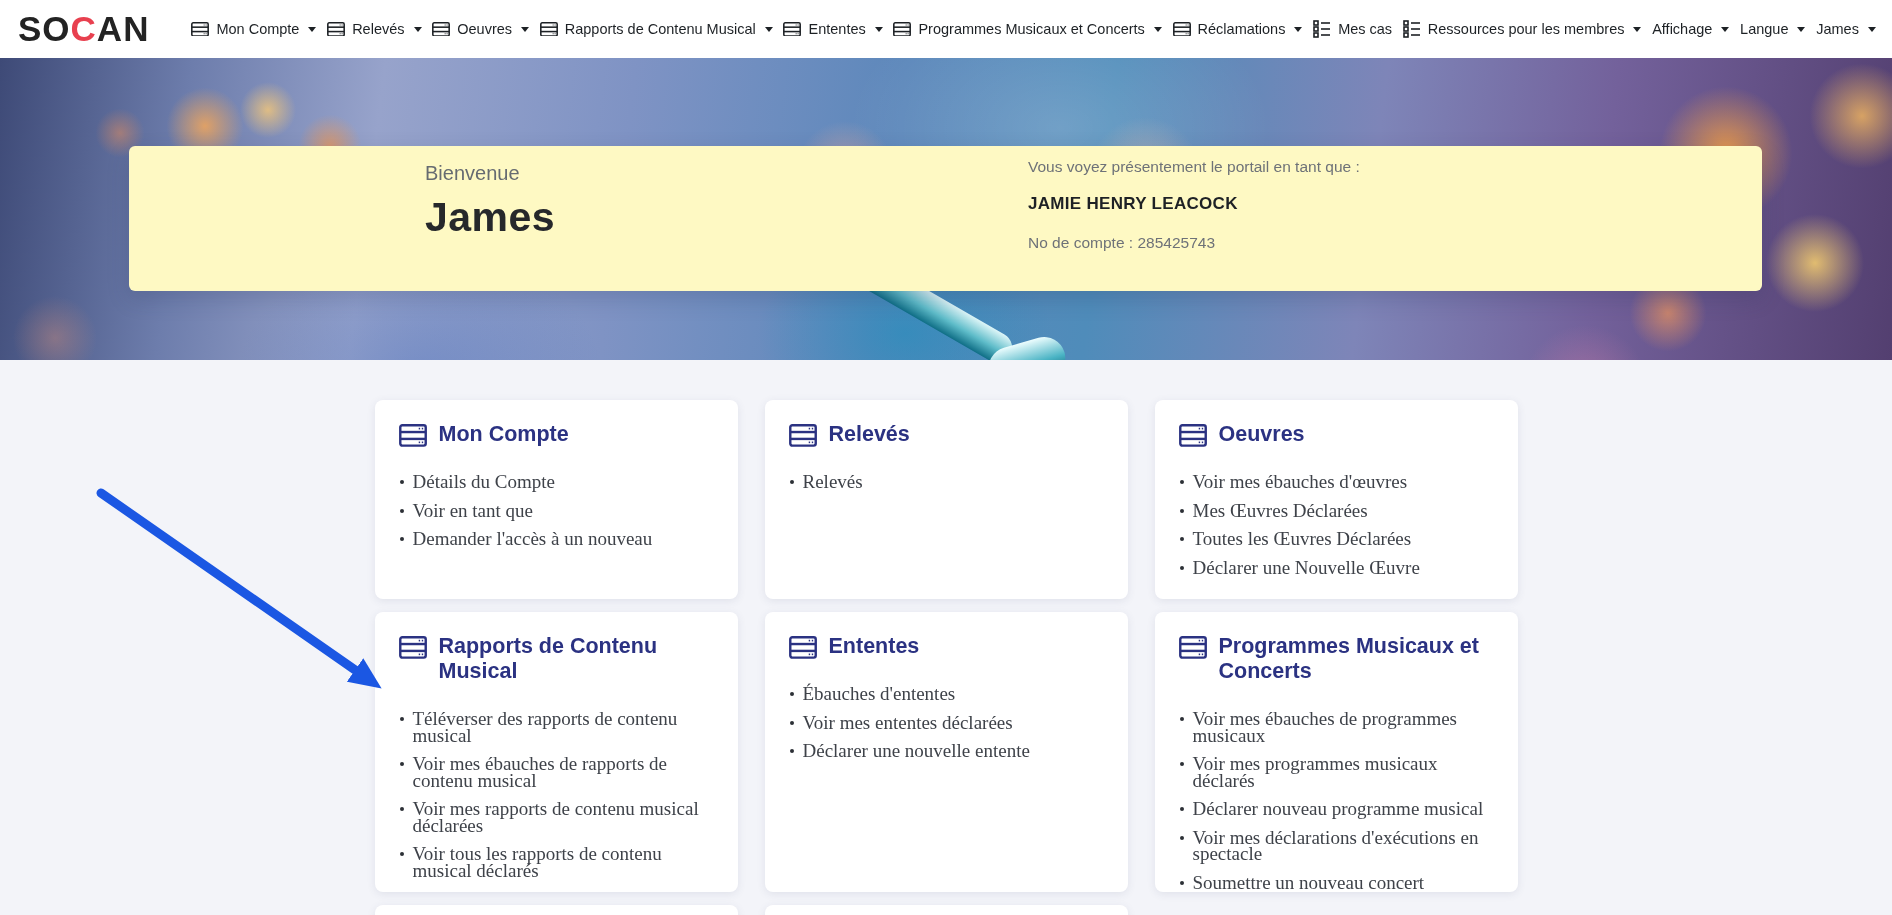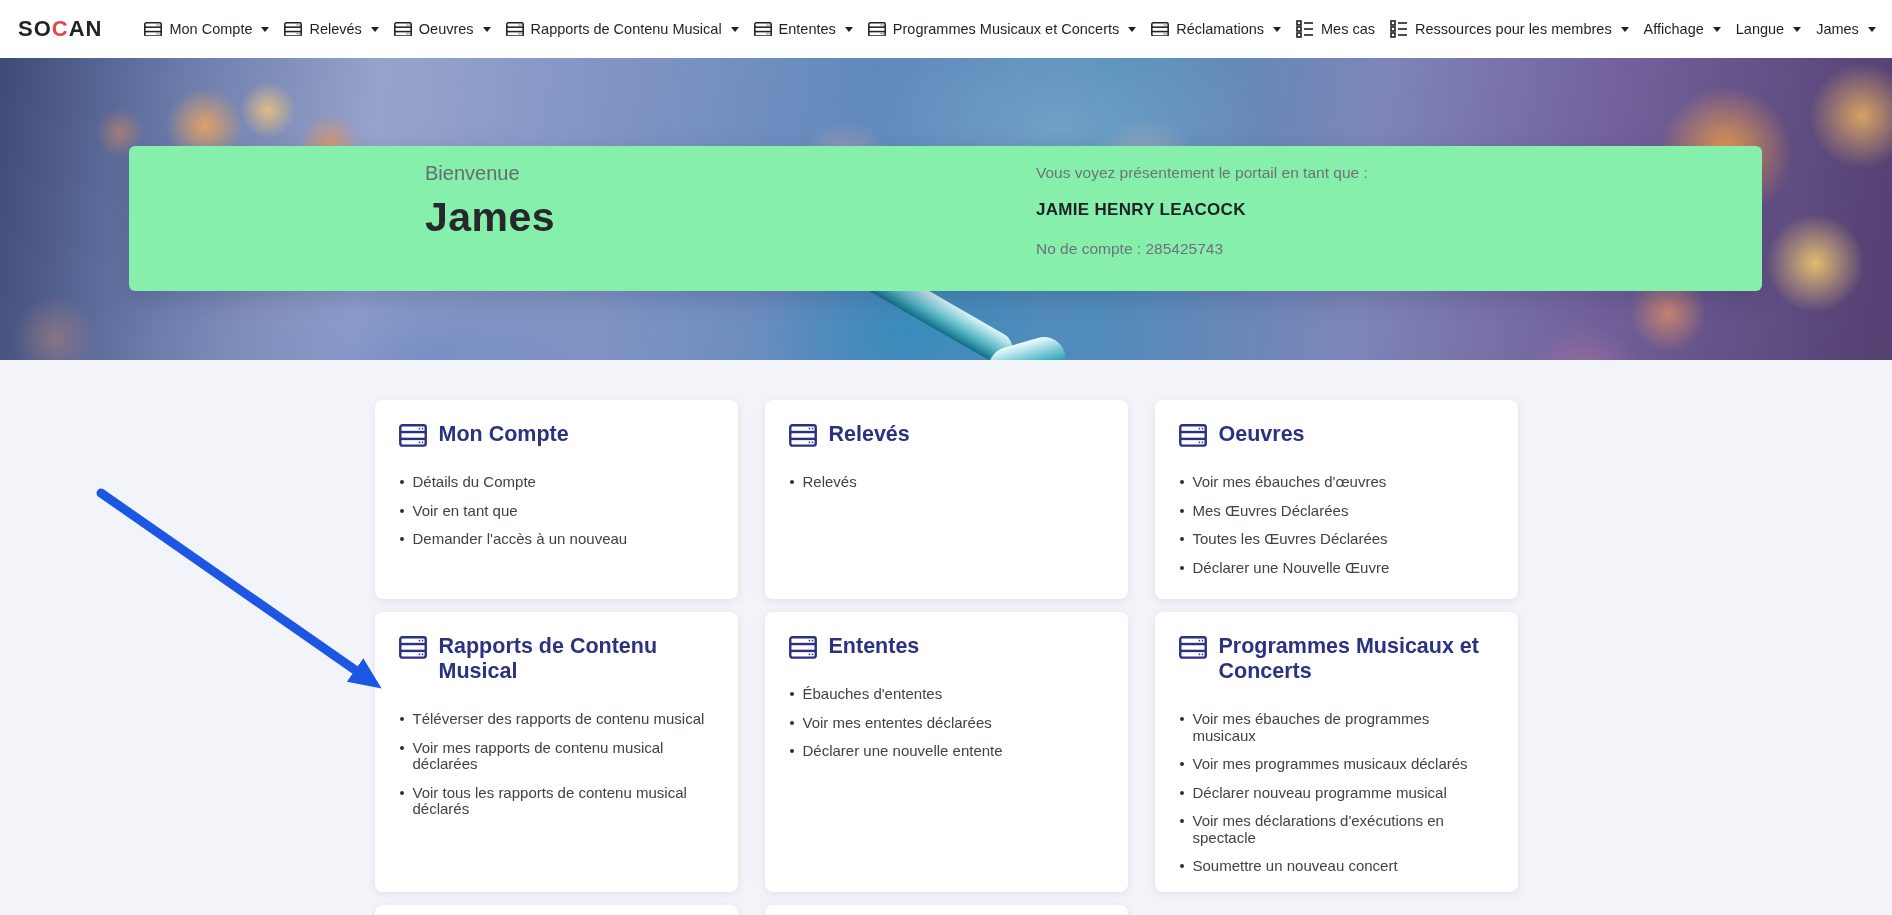--- a/index.html
+++ b/index.html
@@ -3,21 +3,21 @@
 <meta charset="utf-8">
 <style>
   * { margin:0; padding:0; box-sizing:border-box; }
   html,body { background:#e9ebf2; }
   body { font-family:"Liberation Sans","DejaVu Sans",sans-serif; }
   .page { position:relative; width:1892px; height:915px; overflow:hidden; background:#f3f4f9; }
 
   
   .navbar { position:absolute; left:0; top:0; width:1892px; height:58px; background:#ffffff;
             display:flex; align-items:center; padding:0 16px 0 18px; z-index:5; }
-  .logo { font-size:22px; font-weight:700; letter-spacing:1px; color:#232323; cursor:pointer; flex:0 0 auto; }
+  .logo { font-size:35px; font-weight:700; letter-spacing:1px; color:#232323; cursor:pointer; flex:0 0 auto; }
   .logo .logo-accent { color:#e8404f; }
   .nav-items { display:flex; align-items:center; flex:1; justify-content:space-between; margin-left:42px; }
   .nav-item { display:flex; align-items:center; gap:7px; color:#1d2125; font-size:14.5px; cursor:pointer;
               text-decoration:none; white-space:nowrap; }
   .nav-item .nav-icon { display:inline-flex; color:#1d2125; }
   .nav-item .nav-icon svg { display:block; }
   .caret { display:inline-block; width:0; height:0; border-left:4px solid transparent;
            border-right:4px solid transparent; border-top:5px solid #1d2125; margin-left:2px; }
 
   
@@ -43,43 +43,43 @@
   }
   .mic-head { position:absolute; left:908px; top:112px; width:92px; height:92px; border-radius:50%;
     background:radial-gradient(circle at 50% 22%, #e7f7f8 0%, #a8d8de 20%, #2e7083 48%, #113f4e 78%); }
   .mic-tube { position:absolute; left:680px; top:282px; width:330px; height:30px; border-radius:15px;
     transform:rotate(30deg); transform-origin:right center;
     background:linear-gradient(#def6f8, #5ebcc9 55%, #0f6e86); }
   .mic-joint { position:absolute; left:988px; top:284px; width:78px; height:42px; border-radius:21px;
     transform:rotate(-16deg);
     background:linear-gradient(#ecfdfe, #49b3c4 55%, #0c5a70); }
 
-  .welcome-card { position:absolute; left:129px; top:88px; width:1633px; height:145px; background:#86efac;
+  .welcome-card { position:absolute; left:129px; top:88px; width:1633px; height:145px; background:#fef9c3;
     border-radius:6px; box-shadow:0 8px 22px rgba(35,45,85,.20); z-index:2; }
   .welcome-left { position:absolute; left:296px; top:16px; }
   .welcome-label { font-size:20px; color:#666b71; }
   .welcome-name { margin-top:9px; font-size:41px; font-weight:800; color:#26282b; letter-spacing:.5px; }
-  .welcome-right { position:absolute; left:899px; top:18px;margin-left:8px; }
+  .welcome-right { position:absolute; left:899px; top:12px; }
   .viewing-as-label { font-size:15.5px; color:#6e7278; }
   .viewing-as-name { margin-top:18px; font-size:17px; font-weight:700; color:#1e2125; letter-spacing:.3px; }
   .account-line { margin-top:20px; font-size:15.5px; color:#6e7278; }
 
   
   .main-area { position:absolute; left:0; top:360px; width:1892px; height:555px; background:#f3f4f9; }
   .cards-grid { display:grid; grid-template-columns:repeat(3,363px); grid-template-rows:199px 280px 20px;
     column-gap:27px; row-gap:13px; width:1143px; margin:40px auto 0; }
   .menu-card { background:#ffffff; border-radius:8px; box-shadow:0 2px 8px rgba(60,70,110,.10);
     padding:22px 26px 20px 24px; }
   .card-header { display:flex; align-items:flex-start; gap:12px; }
   .card-icon { color:#2b3282; flex:0 0 auto; margin-top:2px; }
   .card-icon svg { display:block; }
   .card-title { font-size:21.5px; line-height:25px; font-weight:800; color:#2b3282; cursor:pointer; }
   .card-links { list-style:none; margin-top:27px; }
   .card-links li { position:relative; padding-left:14px; margin-bottom:12px;
-    font-size:15px; line-height:16.5px; color:#3e4249; }
+    font-size:19px; line-height:16.5px; color:#3e4249;font-family:Liberation Serif, serif; }
   .card-links li::before { content:""; position:absolute; left:1px; top:6px; width:4px; height:4px;
     border-radius:50%; background:#2c3036; }
   .card-links a { color:#3e4249; text-decoration:none; cursor:pointer; }
   .card-stub { background:#ffffff; border-radius:8px 8px 0 0; box-shadow:0 2px 8px rgba(60,70,110,.10); }
 
   
   .annotation-arrow { position:absolute; left:0; top:0; width:1892px; height:915px;
     pointer-events:none; z-index:9; }
 </style>
 </head>
@@ -371,20 +371,21 @@
                   <line x1="17.9" y1="3.6" x2="19" y2="3.6"></line>
       <line x1="15.5" y1="14.4" x2="16.6" y2="14.4"></line>
                   <line x1="17.9" y1="14.4" x2="19" y2="14.4"></line>
                 </g>
               </svg>
             </span>
       <h2 class="card-title">Rapports de Contenu Musical</h2>
     </div>
     <ul class="card-links">
             <li><a>Téléverser des rapports de contenu musical</a></li>
+            <li><a>Voir mes ébauches de rapports de contenu musical</a></li>
             <li><a>Voir mes rapports de contenu musical déclarées</a></li>
             <li><a>Voir tous les rapports de contenu musical déclarés</a></li>
           </ul>
   </div>
 
   <div class="menu-card">
     <div class="card-header">
       <span class="card-icon">
               <svg width="28" height="22.959999999999997" viewBox="0 0 22 18" fill="none" stroke="currentColor" stroke-width="1.9">
       <rect x="1" y="1" width="20" height="16" rx="1.6"></rect>

